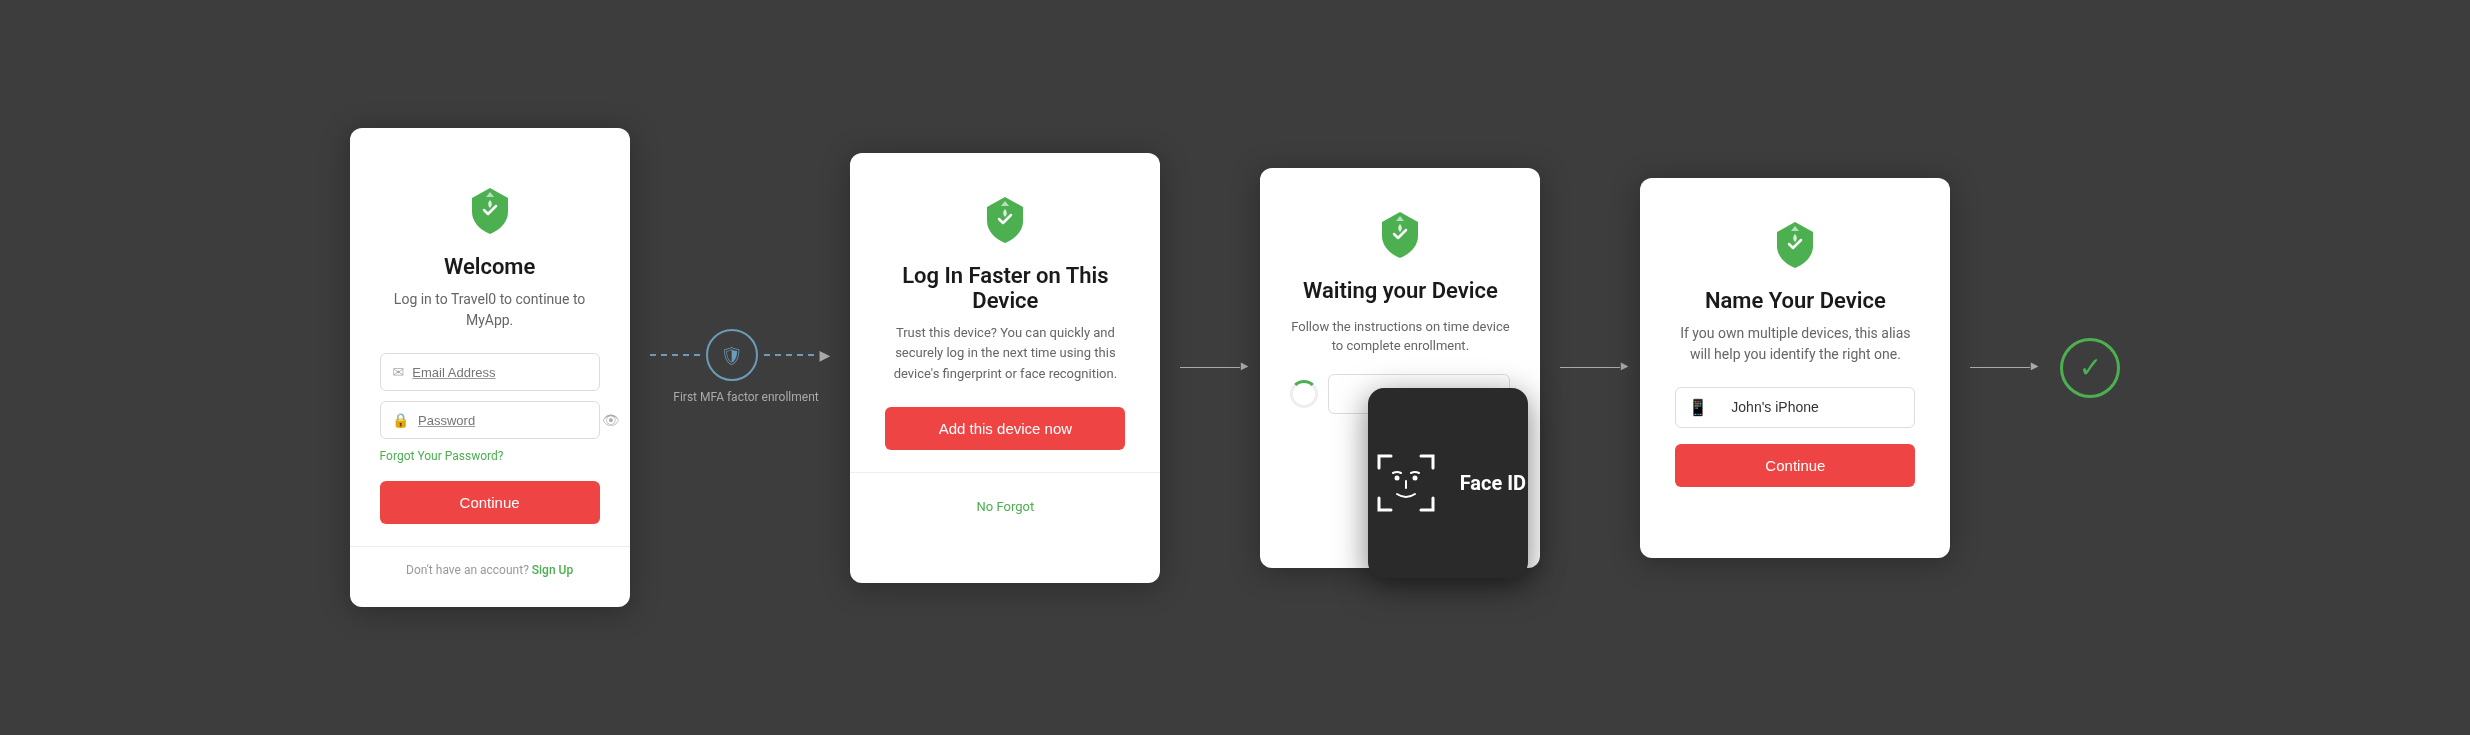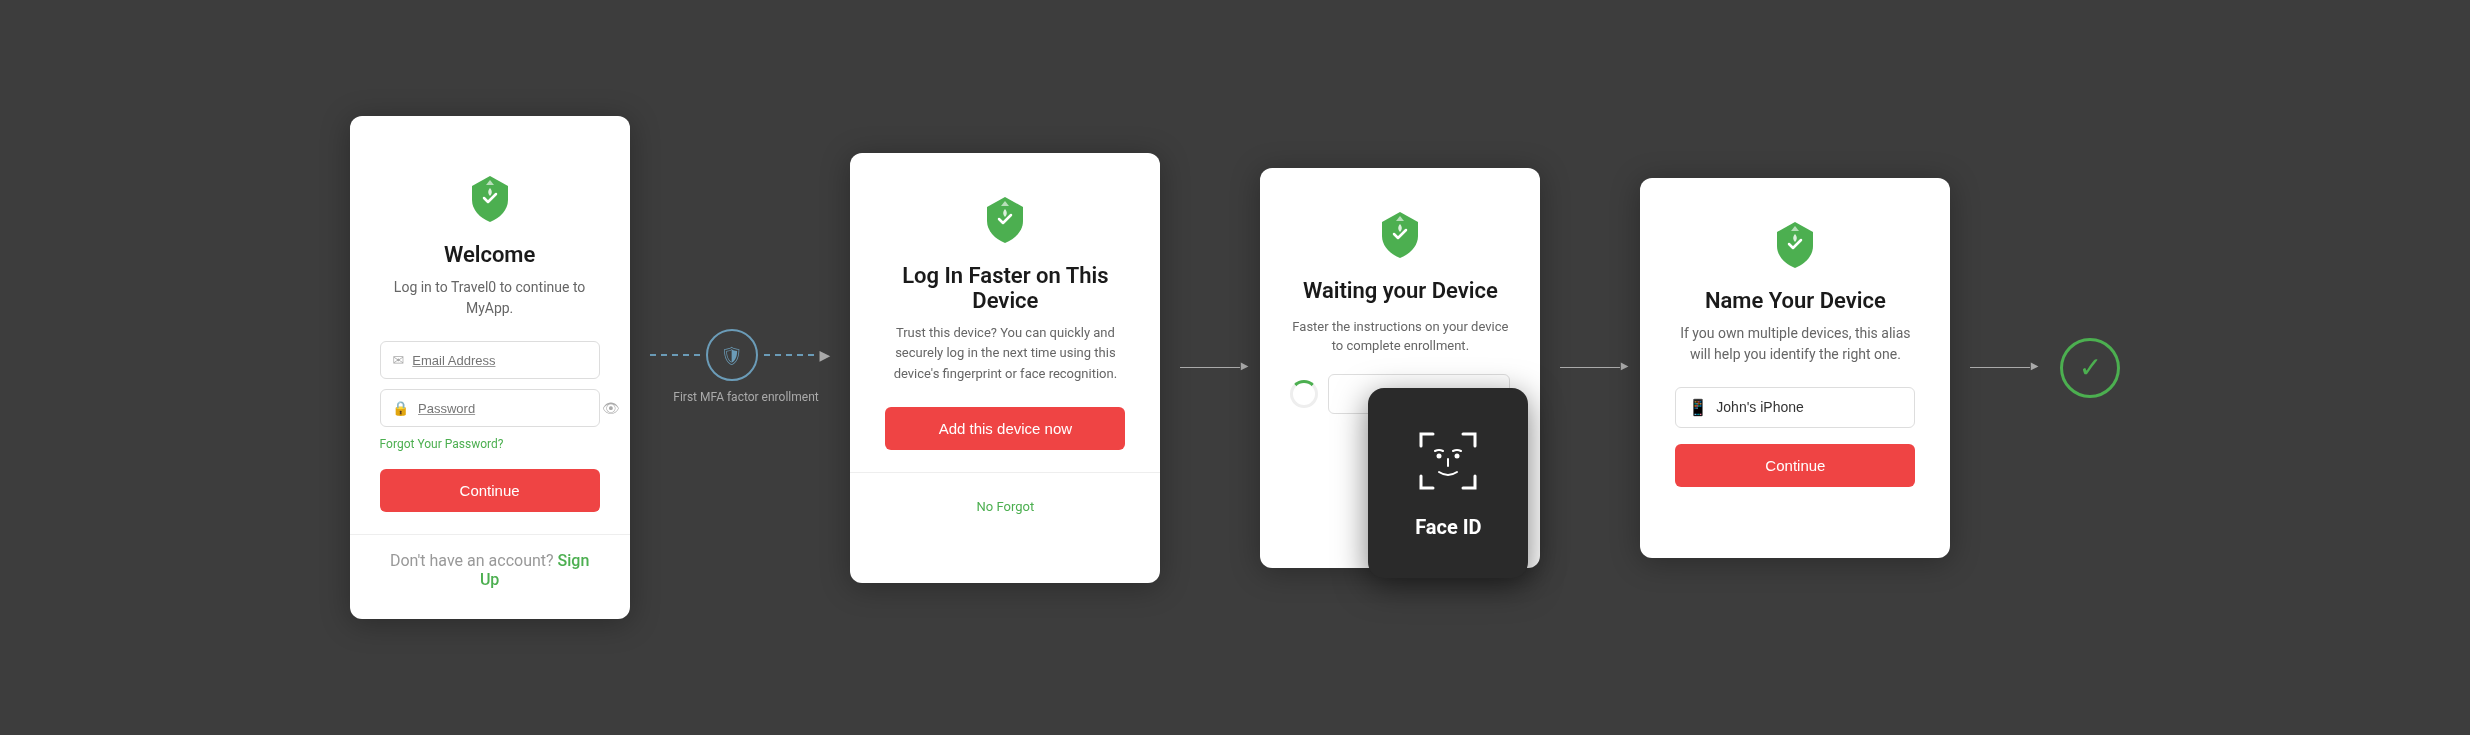--- a/index.html
+++ b/index.html
@@ -154,21 +154,21 @@
       margin: 22px -35px 16px;
     }
 
     .card-1 .card-divider {
       width: calc(100% + 60px);
       margin: 22px -30px 16px;
     }
 
     
     .card-footer {
-      font-size: 16px;
+      font-size: 12px;
       color: #999;
       text-align: center;
     }
 
     .card-footer a {
       color: #4CAF50;
       text-decoration: none;
       font-weight: 500;
     }
 
@@ -306,21 +306,21 @@
     .face-id-card {
       position: absolute;
       bottom: -10px;
       left: 50%;
       transform: translateX(-20%);
       width: 160px;
       height: 190px;
       background: #2a2a2a;
       border-radius: 16px;
       display: flex;
-      flex-direction: column;
+      flex-direction: row;
       align-items: center;
       justify-content: center;
       gap: 19px;
       z-index: 10;
       box-shadow: 0 8px 32px rgba(0,0,0,0.5);
     }
 
     .face-id-icon {
       width: 70px;
       height: 70px;
@@ -349,20 +349,21 @@
       font-size: 16px;
     }
 
     .device-input {
       border: none;
       outline: none;
       font-size: 14px;
       color: #333;
       flex: 1;
       background: transparent;
+      margin-left: 15px;
     }
 
     
     .success-circle {
       width: 60px;
       height: 60px;
       border-radius: 50%;
       border: 3px solid #4CAF50;
       display: flex;
       align-items: center;
@@ -461,21 +462,21 @@
       <div class="logo">
         <svg viewBox="0 0 52 52" fill="none" xmlns="http://www.w3.org/2000/svg">
           <path d="M26 4 L44 14 L44 28 C44 38 36 46 26 50 C16 46 8 38 8 28 L8 14 Z" fill="#4CAF50"></path>
           <path d="M20 26 L24 30 L32 22" stroke="white" stroke-width="2.5" stroke-linecap="round" stroke-linejoin="round"></path>
           <path d="M26 16 C26 16 30 20 26 24 C22 20 26 16 26 16Z" fill="white" opacity="0.8"></path>
           <path d="M22 13 L26 8 L30 13" fill="white" opacity="0.6"></path>
         </svg>
       </div>
 
       <h1 class="waiting-title">Waiting your Device</h1>
-      <p class="waiting-subtitle">Faster the instructions on your device to complete enrollment.</p>
+      <p class="waiting-subtitle">Follow the instructions on time device to complete enrollment.</p>
 
       <div class="waiting-row">
         <div class="spinner"></div>
         <div class="waiting-input-box"></div>
       </div>
     </div>
 
     <div class="face-id-card">
       <svg class="face-id-icon" viewBox="0 0 70 70" fill="none" xmlns="http://www.w3.org/2000/svg">
 

